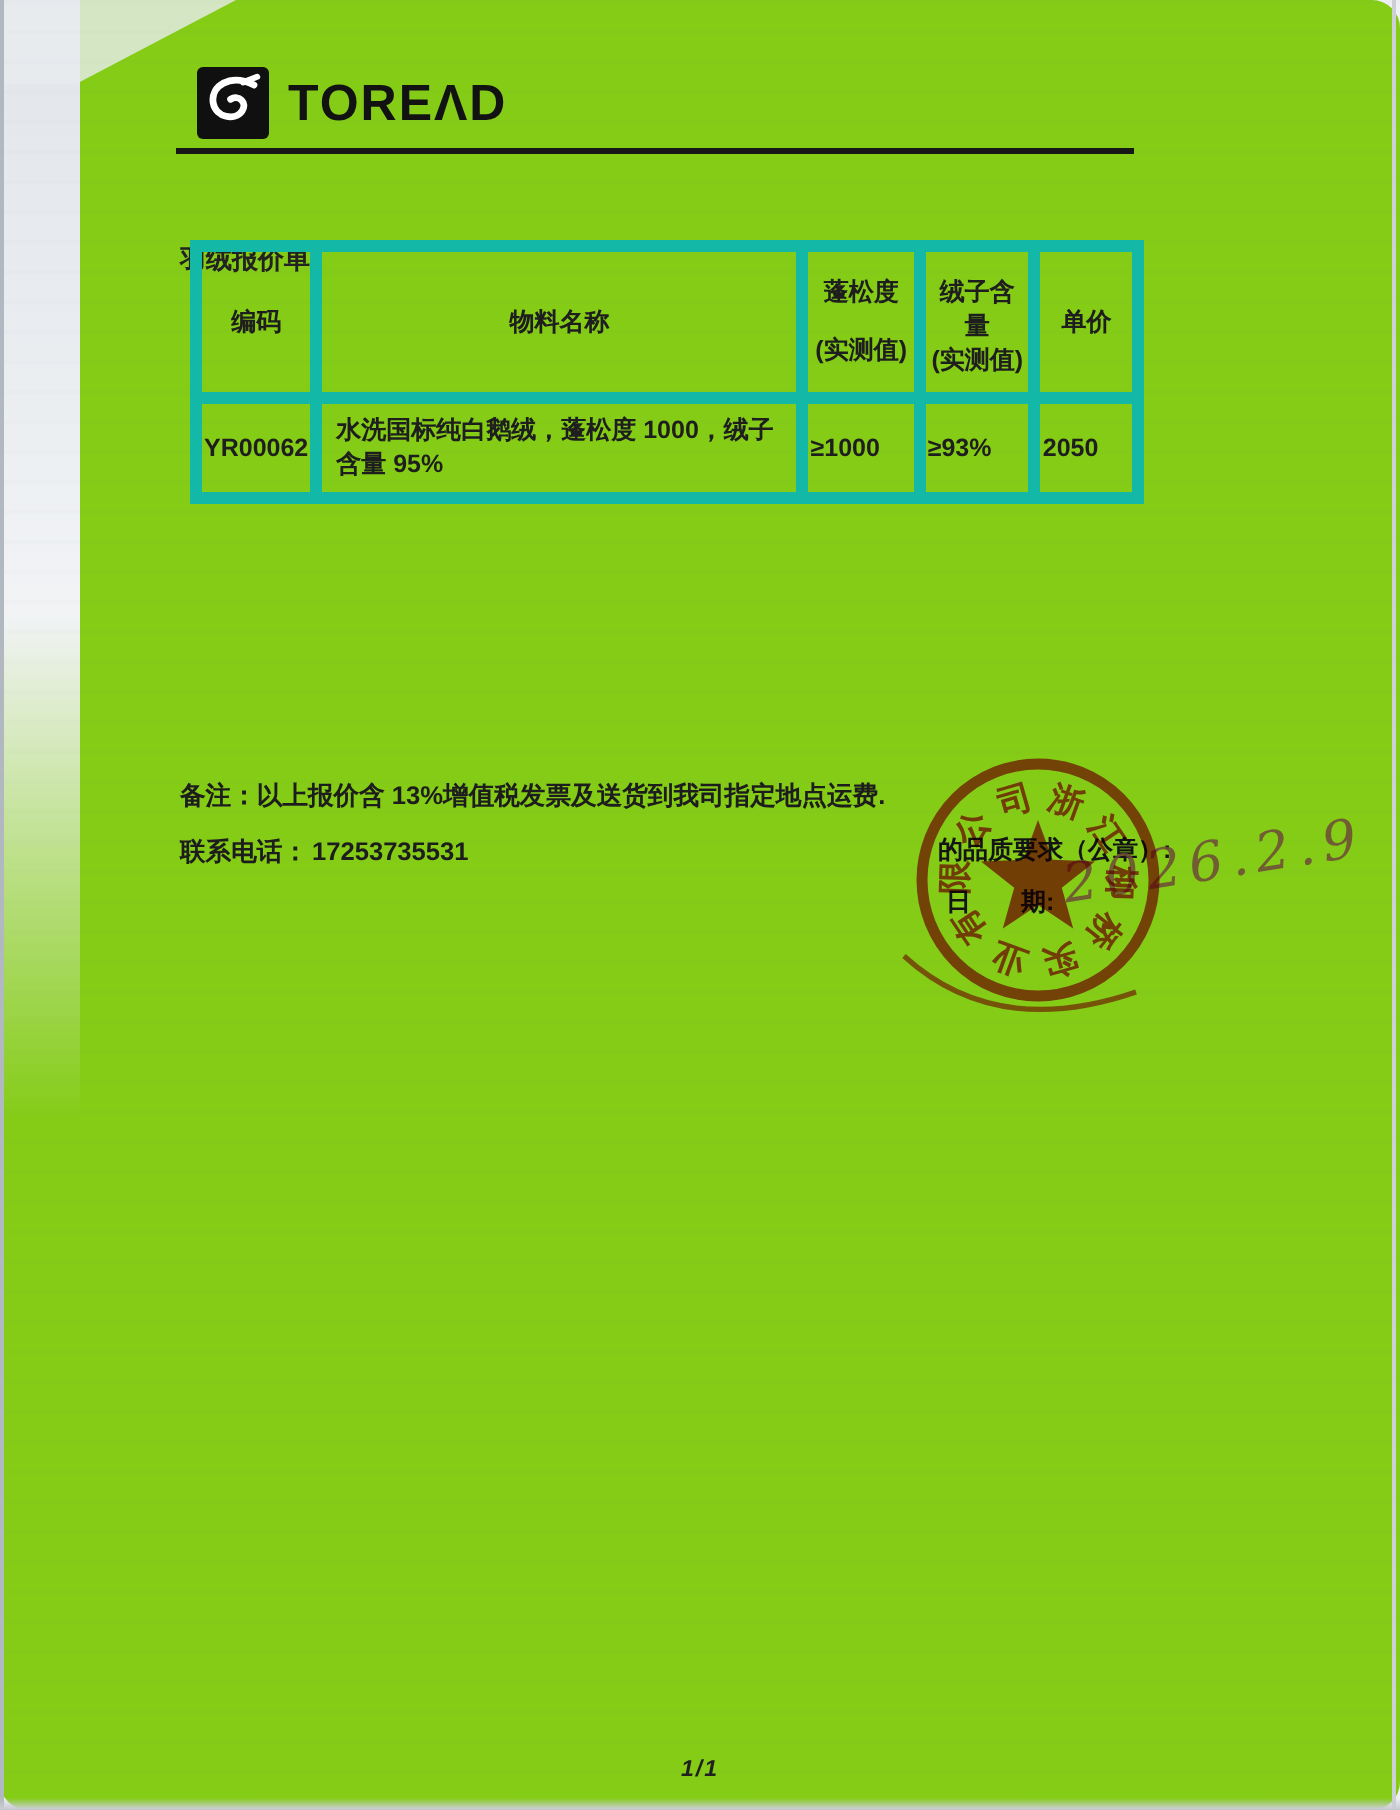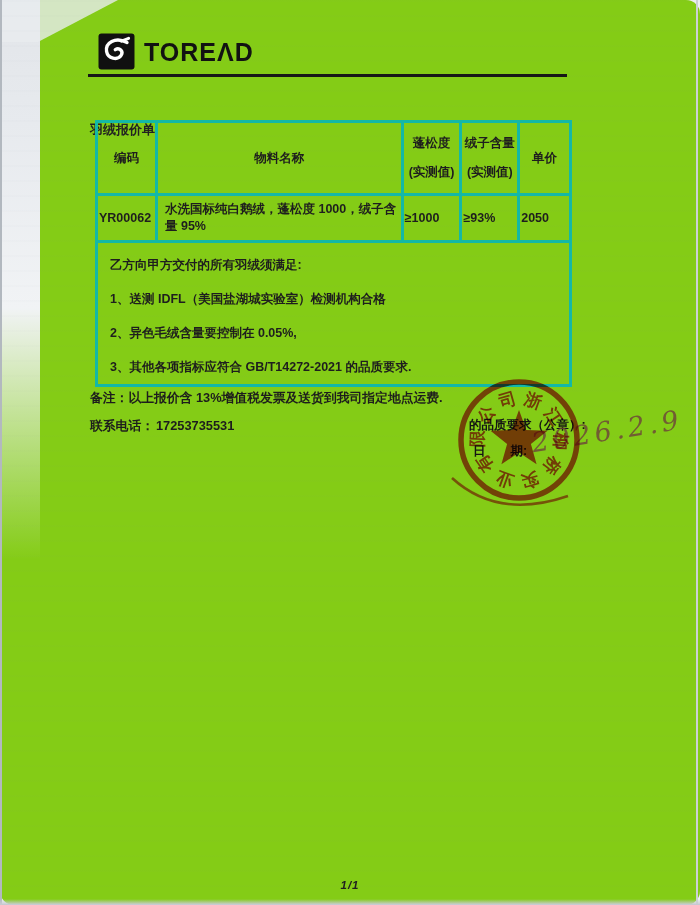--- a/index.html
+++ b/index.html
@@ -26,21 +26,21 @@
   
   .logo-icon{position:absolute;left:98px;top:33px;width:37px;height:37px;}
   .wordmark{position:absolute;left:144px;top:38px;font-size:25px;font-weight:bold;
     letter-spacing:1px;color:#121212;transform:scaleY(1.02);}
   .rule{position:absolute;left:88px;top:74px;width:479px;height:3px;background:#171717;}
   .doc-title{position:absolute;left:90px;top:85px;font-size:13px;font-weight:700;color:#222;margin-top:36px;}
 
   
   table.quote{position:absolute;left:95px;top:120px;width:477px;border-collapse:collapse;
     font-size:12.5px;color:#1e1e1e;}
-  table.quote td{border:3px solid #14b8a6;}
+  table.quote td{border:6px solid #14b8a6;}
   .th-cell{height:68px;text-align:center;vertical-align:middle;font-weight:600;}
   .th-stack{display:flex;flex-direction:column;justify-content:space-between;height:46px;
     padding:0;align-items:center;margin:0 auto;}
   .row-cell{height:42px;font-weight:600;}
   .desc-cell{text-align:left;padding:0 4px 0 7px;font-weight:600;}
   .cond-cell{height:128px;vertical-align:top;text-align:left;padding:5px 10px 0 12px;}
   .cond-line{line-height:34px;font-weight:600;white-space:nowrap;}
 
   
   .info{position:absolute;left:90px;top:390px;font-size:12.8px;font-weight:600;color:#1d1d1d;}
@@ -104,28 +104,20 @@
         </td>
         <td class="th-cell">单价</td>
       </tr>
       <tr>
         <td class="row-cell">YR00062</td>
         <td class="row-cell desc-cell">水洗国标纯白鹅绒，蓬松度 1000，绒子含量 95%</td>
         <td class="row-cell">≥1000</td>
         <td class="row-cell">≥93%</td>
         <td class="row-cell">2050</td>
       </tr>
-      <tr>
-        <td class="cond-cell" colspan="5">
-          <div class="cond-line">乙方向甲方交付的所有羽绒须满足:</div>
-          <div class="cond-line">1、送测 IDFL（美国盐湖城实验室）检测机构合格</div>
-          <div class="cond-line">2、异色毛绒含量要控制在 0.05%,</div>
-          <div class="cond-line">3、其他各项指标应符合 GB/T14272-2021 的品质要求.</div>
-        </td>
-      </tr>
     </tbody>
   </table>
 
   <div class="info">
     <div class="info-line">
       <span>备注：</span><span>以上报价含 13%增值税发票及送货到我司指定地点运费.</span>
     </div>
     <div class="info-line">
       <span>联系电话：</span><span class="gap-xs">17253735531</span>
     </div>

